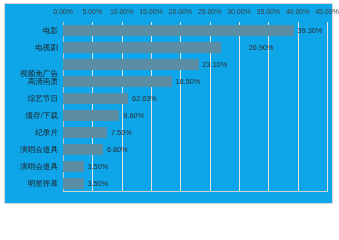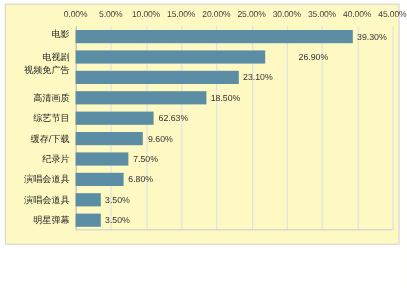--- a/index.html
+++ b/index.html
@@ -14,21 +14,21 @@
     overflow: hidden;
   }
   #chart-frame {
     position: absolute;
     left: 4px;
     top: 3px;
     width: 329px;
     height: 201px;
     box-sizing: border-box;
     border: 1px solid #d9d9d9;
-    background: #fef9c3;
+    background: #0ea5e9;
   }
   #chart-inner {
     position: absolute;
     left: 0; top: 0; right: 0; bottom: 0;
   }
 
   
   #x-axis-labels {
     position: absolute;
     left: 0;
@@ -132,23 +132,23 @@
         <span class="x-tick" style="left: 146px;">15.00%</span>
         <span class="x-tick" style="left: 175.333px;">20.00%</span>
         <span class="x-tick" style="left: 204.667px;">25.00%</span>
         <span class="x-tick" style="left: 234px;">30.00%</span>
         <span class="x-tick" style="left: 263.333px;">35.00%</span>
         <span class="x-tick" style="left: 292.667px;">40.00%</span>
         <span class="x-tick" style="left: 322px;">45.00%</span>
       </div>
 
     <div id="category-labels">
-        <div class="cat-label" style="top: 4.5px; font-family: Liberation Mono, monospace;">电影</div>
+        <div class="cat-label" style="top: 4.5px;">电影</div>
         <div class="cat-label" style="top: 21.5px;">电视剧</div>
-        <div class="cat-label" style="top: 33px;">视频免广告</div>
+        <div class="cat-label" style="top: 48px;">视频免广告</div>
         <div class="cat-label" style="top: 55.5px;">高清画质</div>
         <div class="cat-label" style="top: 72.5px;">综艺节目</div>
         <div class="cat-label" style="top: 89.5px;">缓存/下载</div>
         <div class="cat-label" style="top: 106.5px;">纪录片</div>
         <div class="cat-label" style="top: 123.5px;">演唱会道具</div>
         <div class="cat-label" style="top: 140.5px;">演唱会道具</div>
         <div class="cat-label" style="top: 157.5px; padding-left: 13px;">明星弹幕</div>
       </div>
 
     <div id="plot-area">

